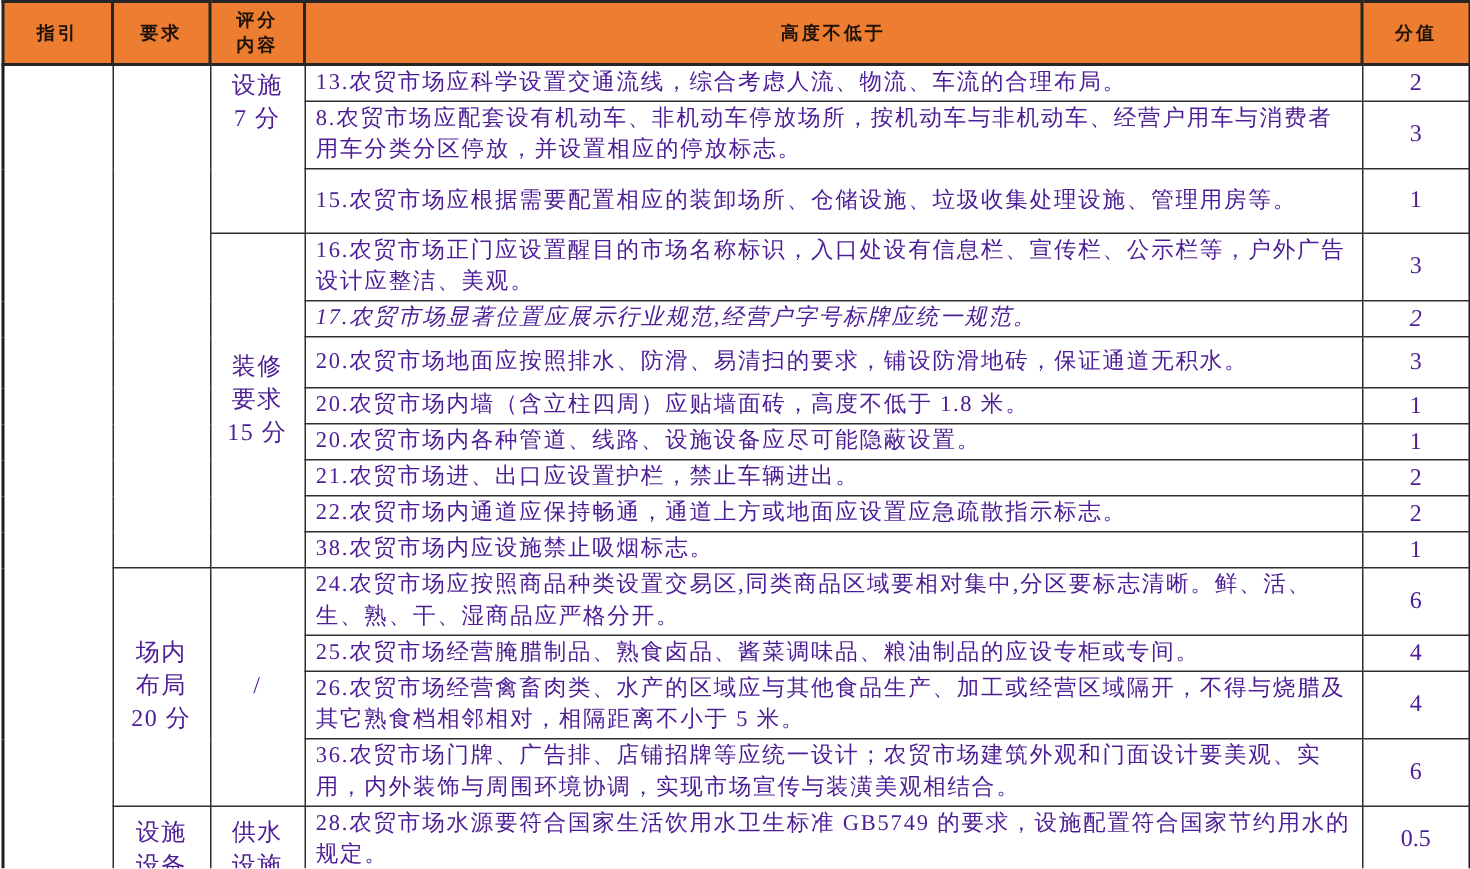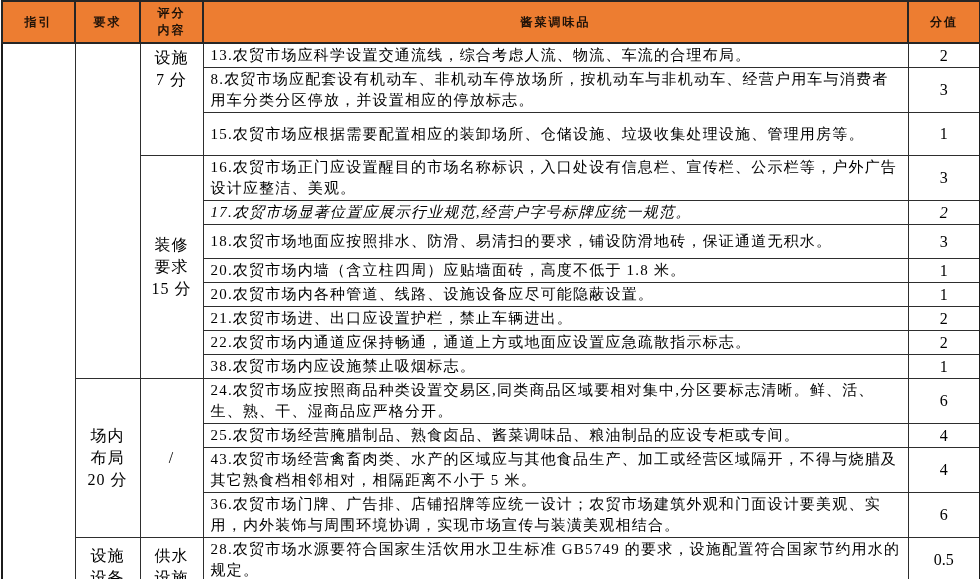--- a/index.html
+++ b/index.html
@@ -22,21 +22,21 @@
     border:2px solid #262626;
     color:#1f1208;
     font-size:12px;font-weight:bold;
     height:31px;padding:3px 0;
     letter-spacing:2px;
     white-space:pre-line;line-height:17px;
     text-align:center;vertical-align:middle;
   }
   td{
     border:1px solid #2e2e2e;
-    color:#000000;
+    color:#4c1d95;
     vertical-align:middle;
     overflow:hidden;
   }
   td.standard{
     font-size:15px;line-height:21px;letter-spacing:1.2px;
     text-align:left;padding:1px 3px 1px 7px;
     word-break:break-all;
     margin-top:19px;
   }
   td.score{
@@ -69,21 +69,21 @@
         <col class="c-content">
         <col class="c-standard">
         <col class="c-score">
     </colgroup>
     <thead>
       <tr>
         <th>指引</th>
         <th>要求</th>
         <th>评分
 内容</th>
-        <th>酱菜调味品</th>
+        <th>高度不低于</th>
         <th>分值</th>
       </tr>
     </thead>
     <tbody>
       <tr class="h-1">
         <td class="group" rowspan="17"></td>
         <td class="group" rowspan="11"></td>
         <td class="group top" rowspan="3">设施
 7 分</td>
         <td class="standard">13.农贸市场应科学设置交通流线，综合考虑人流、物流、车流的合理布局。</td>
@@ -102,21 +102,21 @@
 要求
 15 分</td>
         <td class="standard">16.农贸市场正门应设置醒目的市场名称标识，入口处设有信息栏、宣传栏、公示栏等，户外广告设计应整洁、美观。</td>
         <td class="score">3</td>
       </tr>
       <tr class="h-17">
         <td class="standard">17.农贸市场显著位置应展示行业规范,经营户字号标牌应统一规范。</td>
         <td class="score">2</td>
       </tr>
       <tr class="h-18">
-        <td class="standard">18.农贸市场地面应按照排水、防滑、易清扫的要求，铺设防滑地砖，保证通道无积水。</td>
+        <td class="standard">20.农贸市场地面应按照排水、防滑、易清扫的要求，铺设防滑地砖，保证通道无积水。</td>
         <td class="score">3</td>
       </tr>
       <tr class="h-1">
         <td class="standard">20.农贸市场内墙（含立柱四周）应贴墙面砖，高度不低于 1.8 米。</td>
         <td class="score">1</td>
       </tr>
       <tr class="h-1">
         <td class="standard">20.农贸市场内各种管道、线路、设施设备应尽可能隐蔽设置。</td>
         <td class="score">1</td>
       </tr>
@@ -138,21 +138,21 @@
 20 分</td>
         <td class="group" rowspan="4">/</td>
         <td class="standard">24.农贸市场应按照商品种类设置交易区,同类商品区域要相对集中,分区要标志清晰。鲜、活、生、熟、干、湿商品应严格分开。</td>
         <td class="score">6</td>
       </tr>
       <tr class="h-25">
         <td class="standard">25.农贸市场经营腌腊制品、熟食卤品、酱菜调味品、粮油制品的应设专柜或专间。</td>
         <td class="score">4</td>
       </tr>
       <tr class="h-2">
-        <td class="standard">43.农贸市场经营禽畜肉类、水产的区域应与其他食品生产、加工或经营区域隔开，不得与烧腊及其它熟食档相邻相对，相隔距离不小于 5 米。</td>
+        <td class="standard">26.农贸市场经营禽畜肉类、水产的区域应与其他食品生产、加工或经营区域隔开，不得与烧腊及其它熟食档相邻相对，相隔距离不小于 5 米。</td>
         <td class="score">4</td>
       </tr>
       <tr class="h-2">
         <td class="standard">36.农贸市场门牌、广告排、店铺招牌等应统一设计；农贸市场建筑外观和门面设计要美观、实用，内外装饰与周围环境协调，实现市场宣传与装潢美观相结合。</td>
         <td class="score">6</td>
       </tr>
       <tr class="h-28">
         <td class="group" rowspan="2">设施
 设备
 40 分</td>

